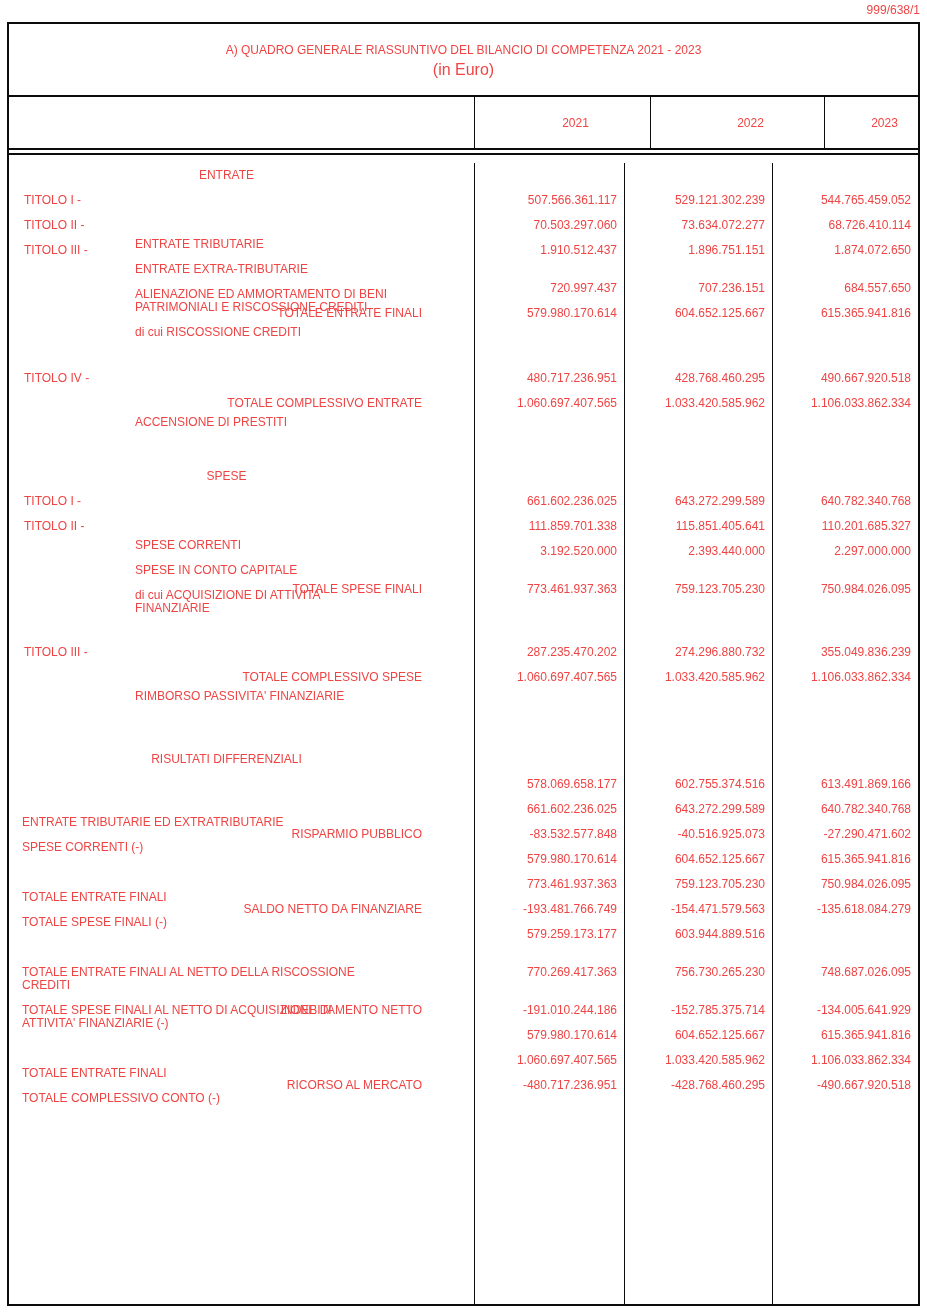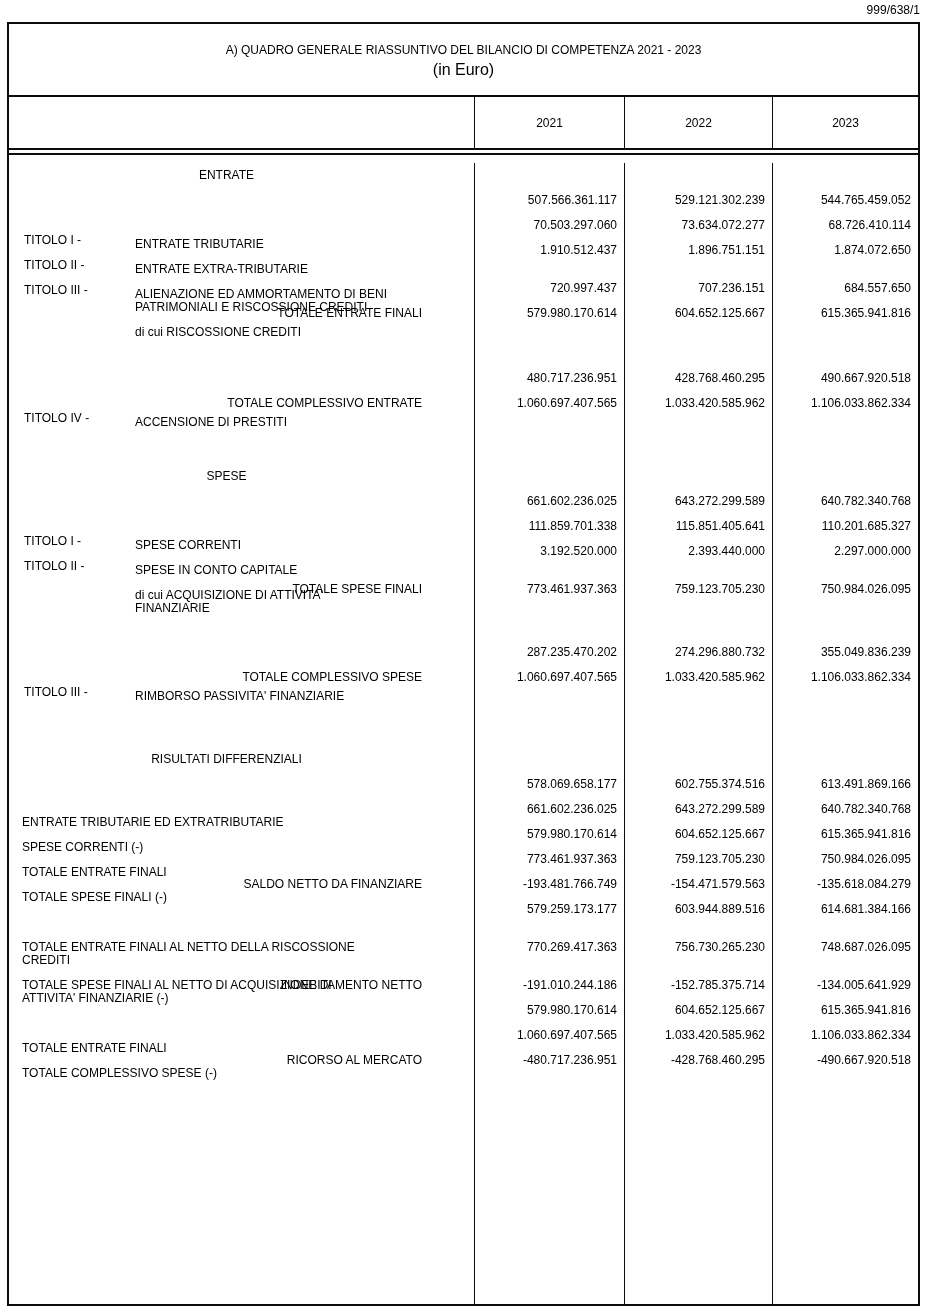--- a/index.html
+++ b/index.html
@@ -1,21 +1,21 @@
 <!DOCTYPE html>
 <html><head>
 <meta charset="utf-8">
 <style>
   html,body { margin:0; padding:0; background:#ffffff; }
   .page {
     position:relative;
     width:927px; height:1313px;
     background:#ffffff;
     font-family:"Liberation Sans","DejaVu Sans",sans-serif;
-    color:#000000;
+    color:#ef4444;
     font-size:12px;
     overflow:hidden;
   }
   .ref {
     position:absolute; top:3px; right:7px;
     font-size:12px; text-align:right;
   }
   .table-box {
     position:absolute; top:22px; left:7px;
     width:913px; height:1284px;
@@ -27,21 +27,21 @@
   .title-box {
     height:51px; border-bottom:2px solid #0c0c0c;
     box-sizing:content-box;
     text-align:center; padding-top:20px;
     line-height:13px;
   }
   .title { font-size:12px; }
   .subtitle { font-size:16px; margin-top:6px; }
   .header-row {
     height:51px; border-bottom:2px solid #0c0c0c;
-    display:flex; align-items:stretch;
+    display:flex; align-items:stretch;gap:26px;
   }
   .gap-strip { height:3px; }
   .tbody {
     flex:1; border-top:2px solid #0c0c0c;
     display:flex; flex-direction:column;
     padding-top:8px;
     overflow:hidden;
   }
   .cell { box-sizing:border-box; }
   .c-lbl { width:466px; border-right:1.6px solid #0c0c0c; position:relative; }
@@ -51,21 +51,21 @@
   .hcell { display:flex; align-items:center; justify-content:center; font-size:12px; }
   .row { display:flex; align-items:stretch; height:25px; flex-shrink:0; }
   .row.two { height:38px; }
   .row .cell { padding-top:6px; line-height:13px; font-size:12px; }
   .row .c-v { padding-right:7px; }
   .lbltext { white-space:pre-line; }
   .row.section .lbltext { text-align:center; padding-right:30px; }
   .row.titled .lbltext, .row.indent .lbltext { margin-left:126px; margin-right:6px;margin-top:44px; }
   .row.plain .lbltext { margin-left:13px; margin-right:6px;margin-top:38px; }
   .row.total .lbltext { text-align:right; padding-right:52px; }
-  .titolo { position:absolute; left:15px; top:6px; white-space:nowrap;margin-top:40px; }
+  .titolo { position:absolute; left:15px; top:6px; white-space:nowrap; }
   .row.spacer { height:40px; }
   .row.spacer.gap-a { height:40px; }
   .row.spacer.gap-b { height:48px; }
   .row.spacer.gap-c { height:38px; }
   .row.spacer.gap-d { height:57px; }
   .row.filler { flex:1; }
 </style>
 </head>
 <body>
 
@@ -258,20 +258,28 @@
           <div class="cell c-v c-v3">613.491.869.166</div>
         </div>
         <div class="row plain">
           <div class="cell c-lbl">
             <div class="lbltext">SPESE CORRENTI (-)</div>
           </div>
           <div class="cell c-v">661.602.236.025</div>
           <div class="cell c-v c-v2">643.272.299.589</div>
           <div class="cell c-v c-v3">640.782.340.768</div>
         </div>
+        <div class="row total">
+          <div class="cell c-lbl">
+            <div class="lbltext">RISPARMIO PUBBLICO</div>
+          </div>
+          <div class="cell c-v">-83.532.577.848</div>
+          <div class="cell c-v c-v2">-40.516.925.073</div>
+          <div class="cell c-v c-v3">-27.290.471.602</div>
+        </div>
         <div class="row plain">
           <div class="cell c-lbl">
             <div class="lbltext">TOTALE ENTRATE FINALI</div>
           </div>
           <div class="cell c-v">579.980.170.614</div>
           <div class="cell c-v c-v2">604.652.125.667</div>
           <div class="cell c-v c-v3">615.365.941.816</div>
         </div>
         <div class="row plain">
           <div class="cell c-lbl">
@@ -289,21 +297,20 @@
           <div class="cell c-v c-v2">-154.471.579.563</div>
           <div class="cell c-v c-v3">-135.618.084.279</div>
         </div>
         <div class="row plain two">
           <div class="cell c-lbl">
             <div class="lbltext">TOTALE ENTRATE FINALI AL NETTO DELLA RISCOSSIONE
 CREDITI</div>
           </div>
           <div class="cell c-v">579.259.173.177</div>
           <div class="cell c-v c-v2">603.944.889.516</div>
-          <div class="cell c-v c-v3">614.681.384.166</div>
         </div>
         <div class="row plain two">
           <div class="cell c-lbl">
             <div class="lbltext">TOTALE SPESE FINALI AL NETTO DI ACQUISIZIONE DI
 ATTIVITA' FINANZIARIE (-)</div>
           </div>
           <div class="cell c-v">770.269.417.363</div>
           <div class="cell c-v c-v2">756.730.265.230</div>
           <div class="cell c-v c-v3">748.687.026.095</div>
         </div>
@@ -318,21 +325,21 @@
         <div class="row plain">
           <div class="cell c-lbl">
             <div class="lbltext">TOTALE ENTRATE FINALI</div>
           </div>
           <div class="cell c-v">579.980.170.614</div>
           <div class="cell c-v c-v2">604.652.125.667</div>
           <div class="cell c-v c-v3">615.365.941.816</div>
         </div>
         <div class="row plain">
           <div class="cell c-lbl">
-            <div class="lbltext">TOTALE COMPLESSIVO SPESE (-)</div>
+            <div class="lbltext">TOTALE COMPLESSIVO CONTO (-)</div>
           </div>
           <div class="cell c-v">1.060.697.407.565</div>
           <div class="cell c-v c-v2">1.033.420.585.962</div>
           <div class="cell c-v c-v3">1.106.033.862.334</div>
         </div>
         <div class="row total">
           <div class="cell c-lbl">
             <div class="lbltext">RICORSO AL MERCATO</div>
           </div>
           <div class="cell c-v">-480.717.236.951</div>

